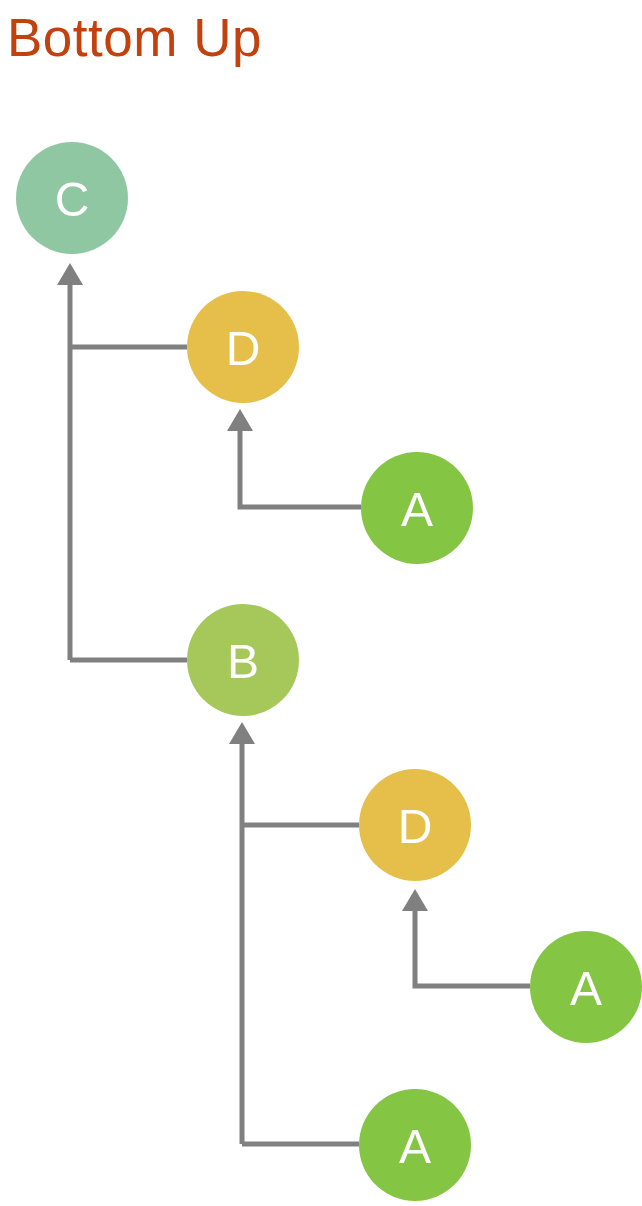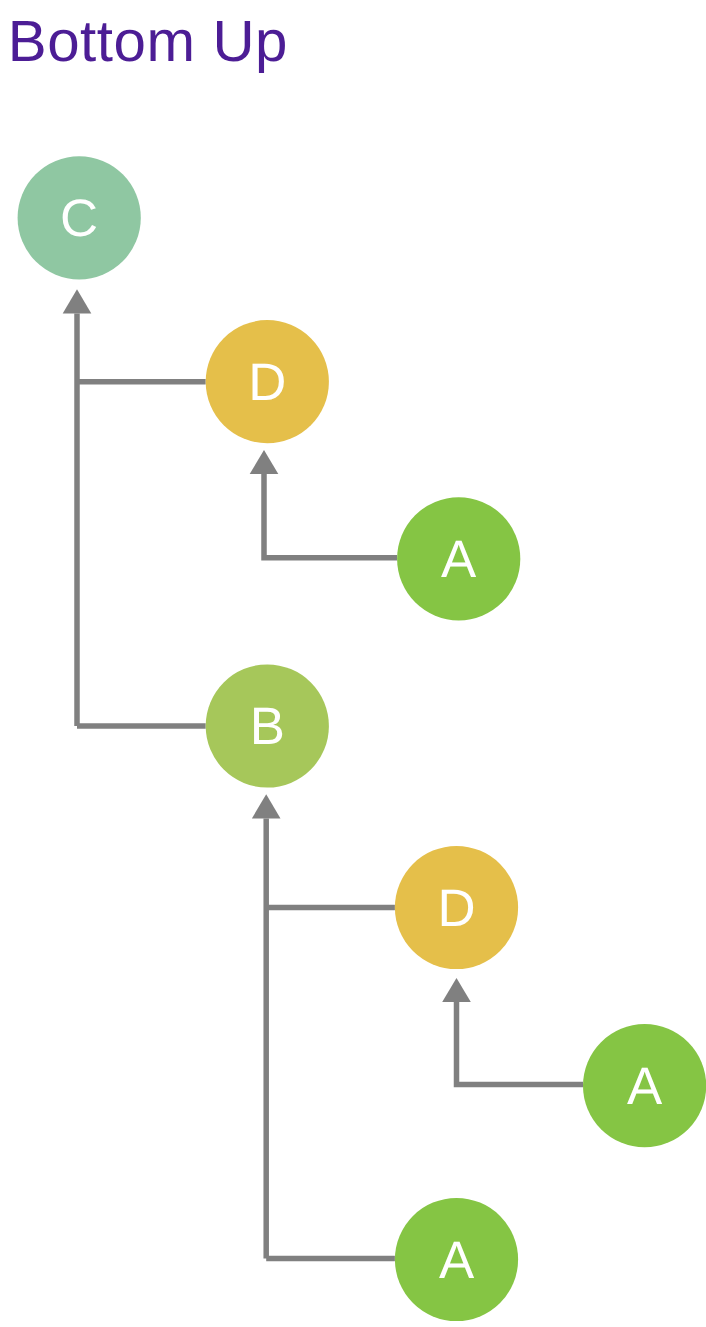--- a/index.html
+++ b/index.html
@@ -17,21 +17,21 @@
     height: 1206px;
     background: #ffffff;
   }
   .page-title {
     position: absolute;
     left: 7px;
     top: 8px;
     font-size: 53px;
     font-weight: 300;
     letter-spacing: 0.5px;
-    color: #4c1d95;
+    color: #c2410c;
     line-height: 1.15;
     user-select: none;
   }
   .diagram-svg {
     position: absolute;
     left: 0;
     top: 0;
     width: 642px;
     height: 1206px;
   }

